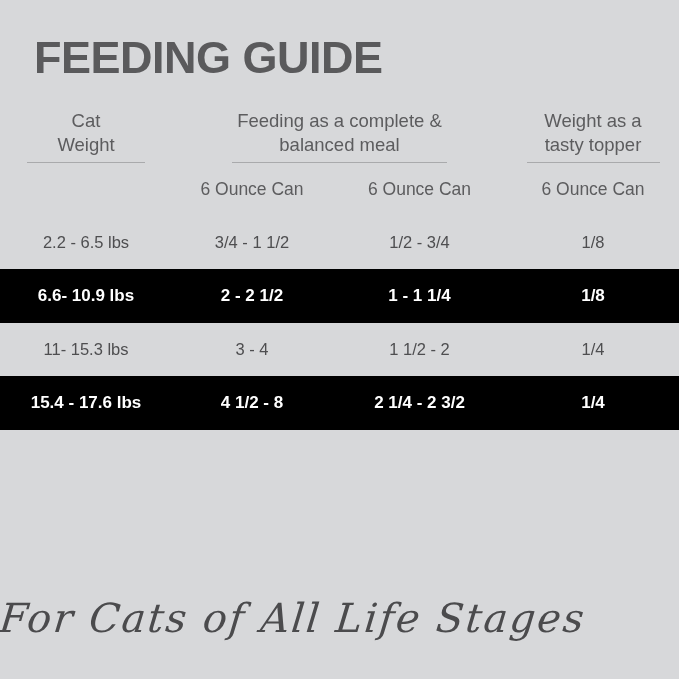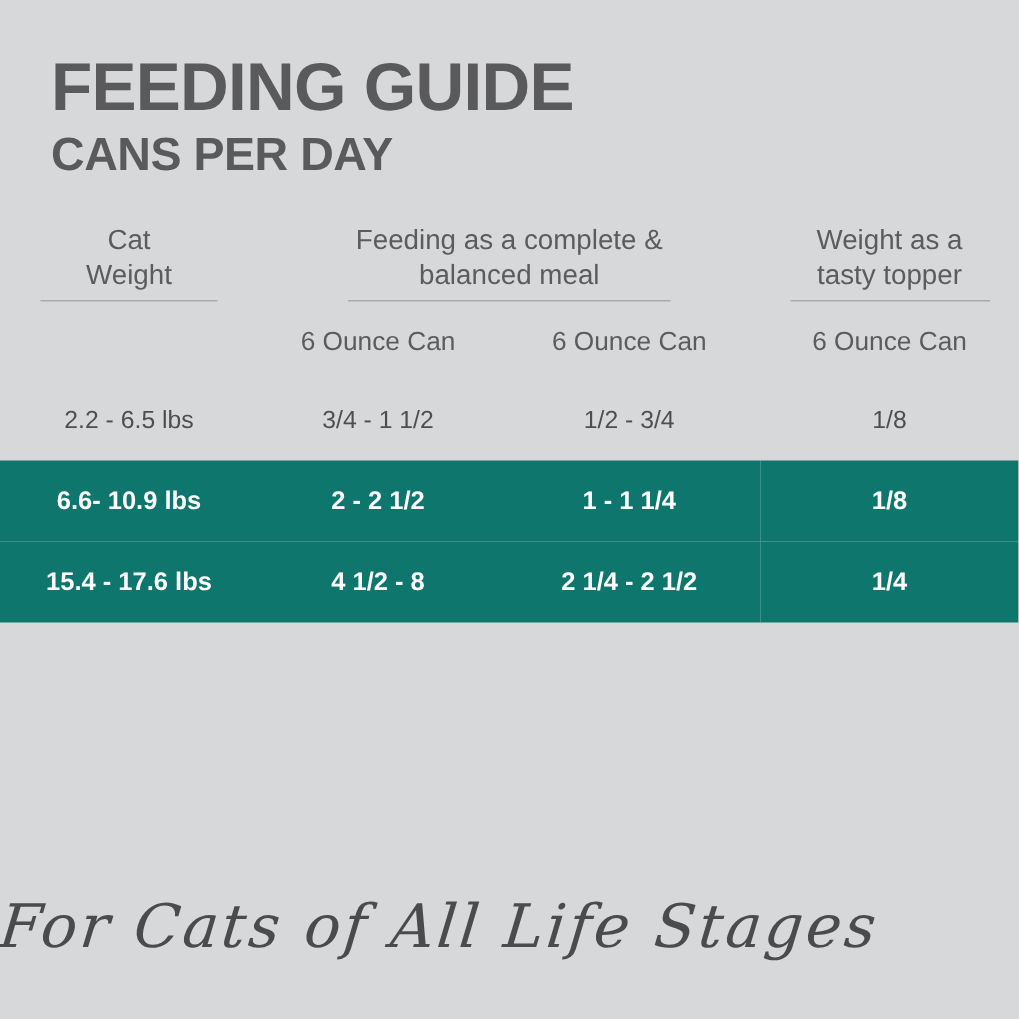--- a/index.html
+++ b/index.html
@@ -87,21 +87,21 @@
   }
 
   tr.row td {
     text-align: center;
     font-size: 16.5px;
     padding: 17px 24px;
     color: #4e4e50;
   }
 
   tr.row.dark {
-    background: #0f766e;
+    background: #000000;
   }
   tr.row.dark td {
     color: #ffffff;
     font-weight: bold;
     font-size: 17px;
   }
 
   tr.row.light {
     background: transparent;
   }
@@ -125,21 +125,20 @@
     white-space: nowrap;
   }
 </style>
 </head>
 <body>
 
 <div class="page">
 
   <div class="title-block">
     <h1 class="main-title">FEEDING GUIDE</h1>
-    <h2 class="sub-title">CANS PER DAY</h2>
   </div>
 
   <table class="guide">
     <colgroup>
       <col class="c0">
         <col class="c1">
         <col class="c2">
         <col class="c3">
     </colgroup>
     <tbody>
@@ -181,25 +180,31 @@
         <td>1/8</td>
       </tr>
 
       <tr class="row dark">
         <td>6.6- 10.9 lbs</td>
         <td>2 - 2 1/2</td>
         <td>1 - 1 1/4</td>
         <td>1/8</td>
       </tr>
 
+      <tr class="row light">
+        <td>11- 15.3 lbs</td>
+        <td>3 - 4</td>
+        <td>1 1/2 - 2</td>
+        <td>1/4</td>
+      </tr>
 
       <tr class="row dark">
         <td>15.4 - 17.6 lbs</td>
         <td>4 1/2 - 8</td>
-        <td>2 1/4 - 2 1/2</td>
+        <td>2 1/4 - 2 3/2</td>
         <td>1/4</td>
       </tr>
     </tbody>
   </table>
 
   <div class="footer">
     <span class="script-line">For Cats of All Life Stages</span>
   </div>
 
 </div>

